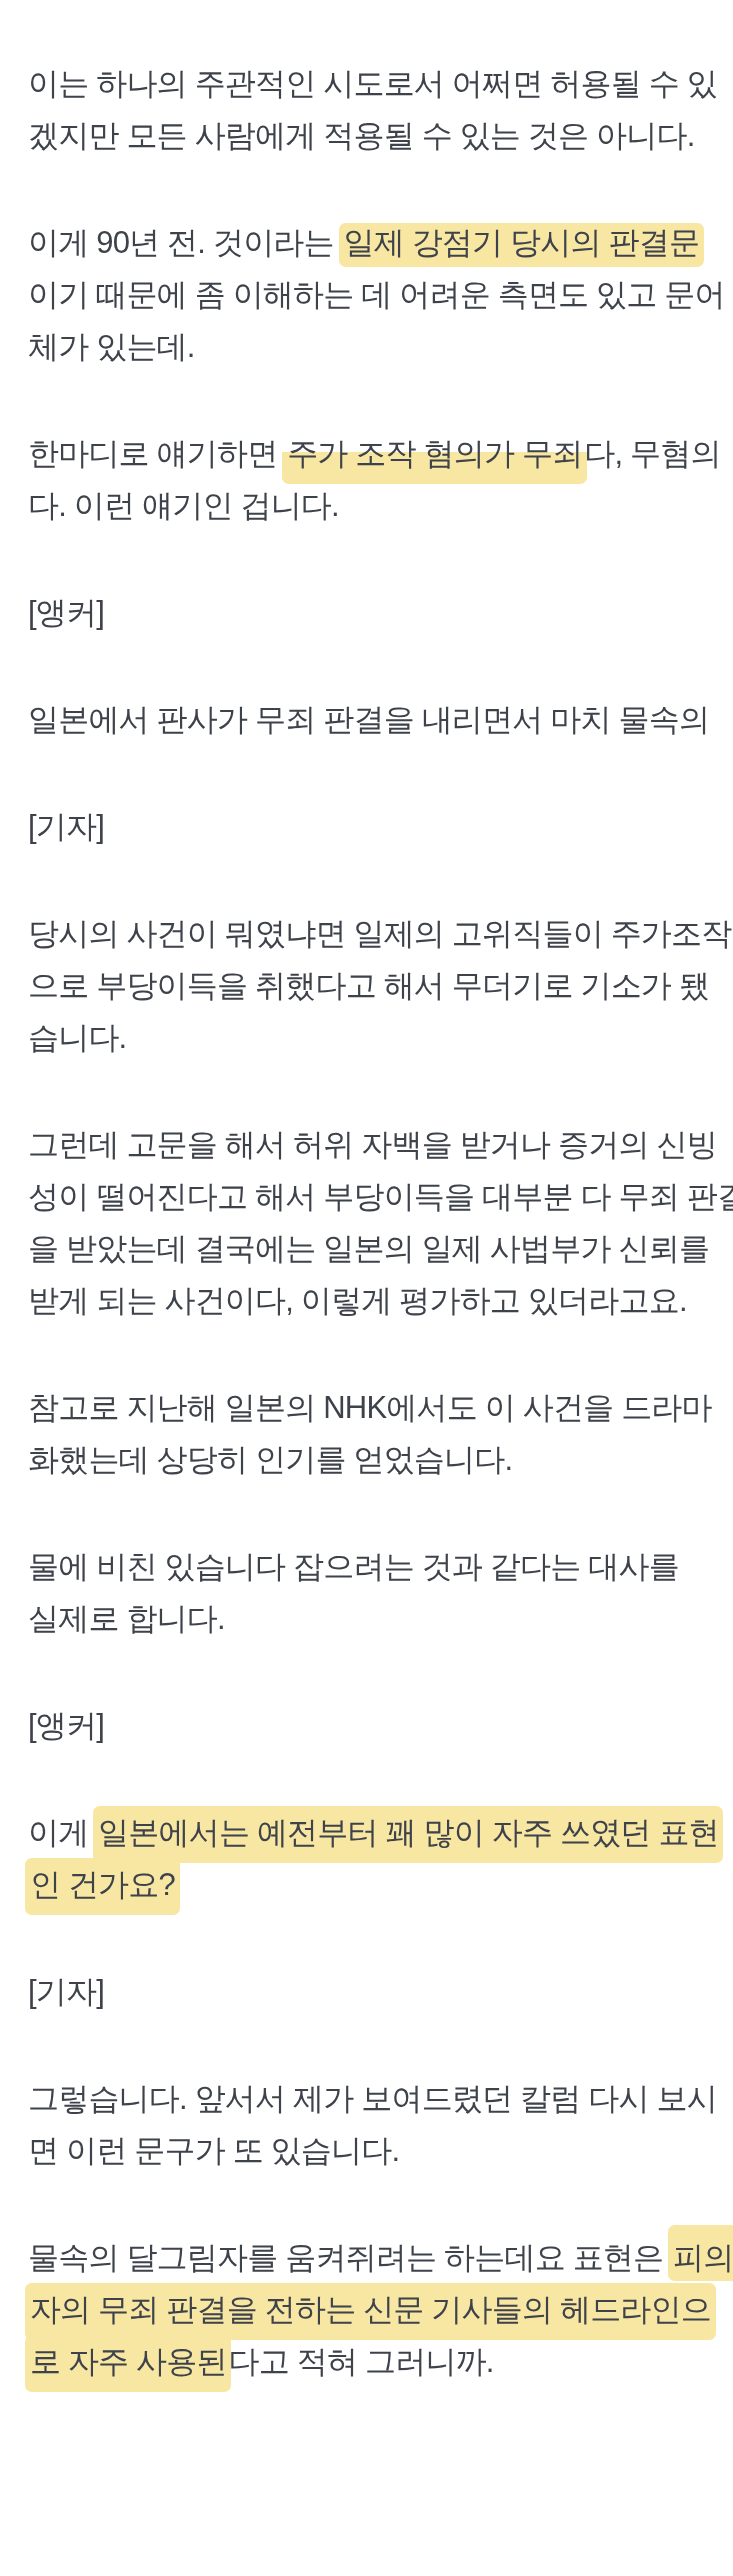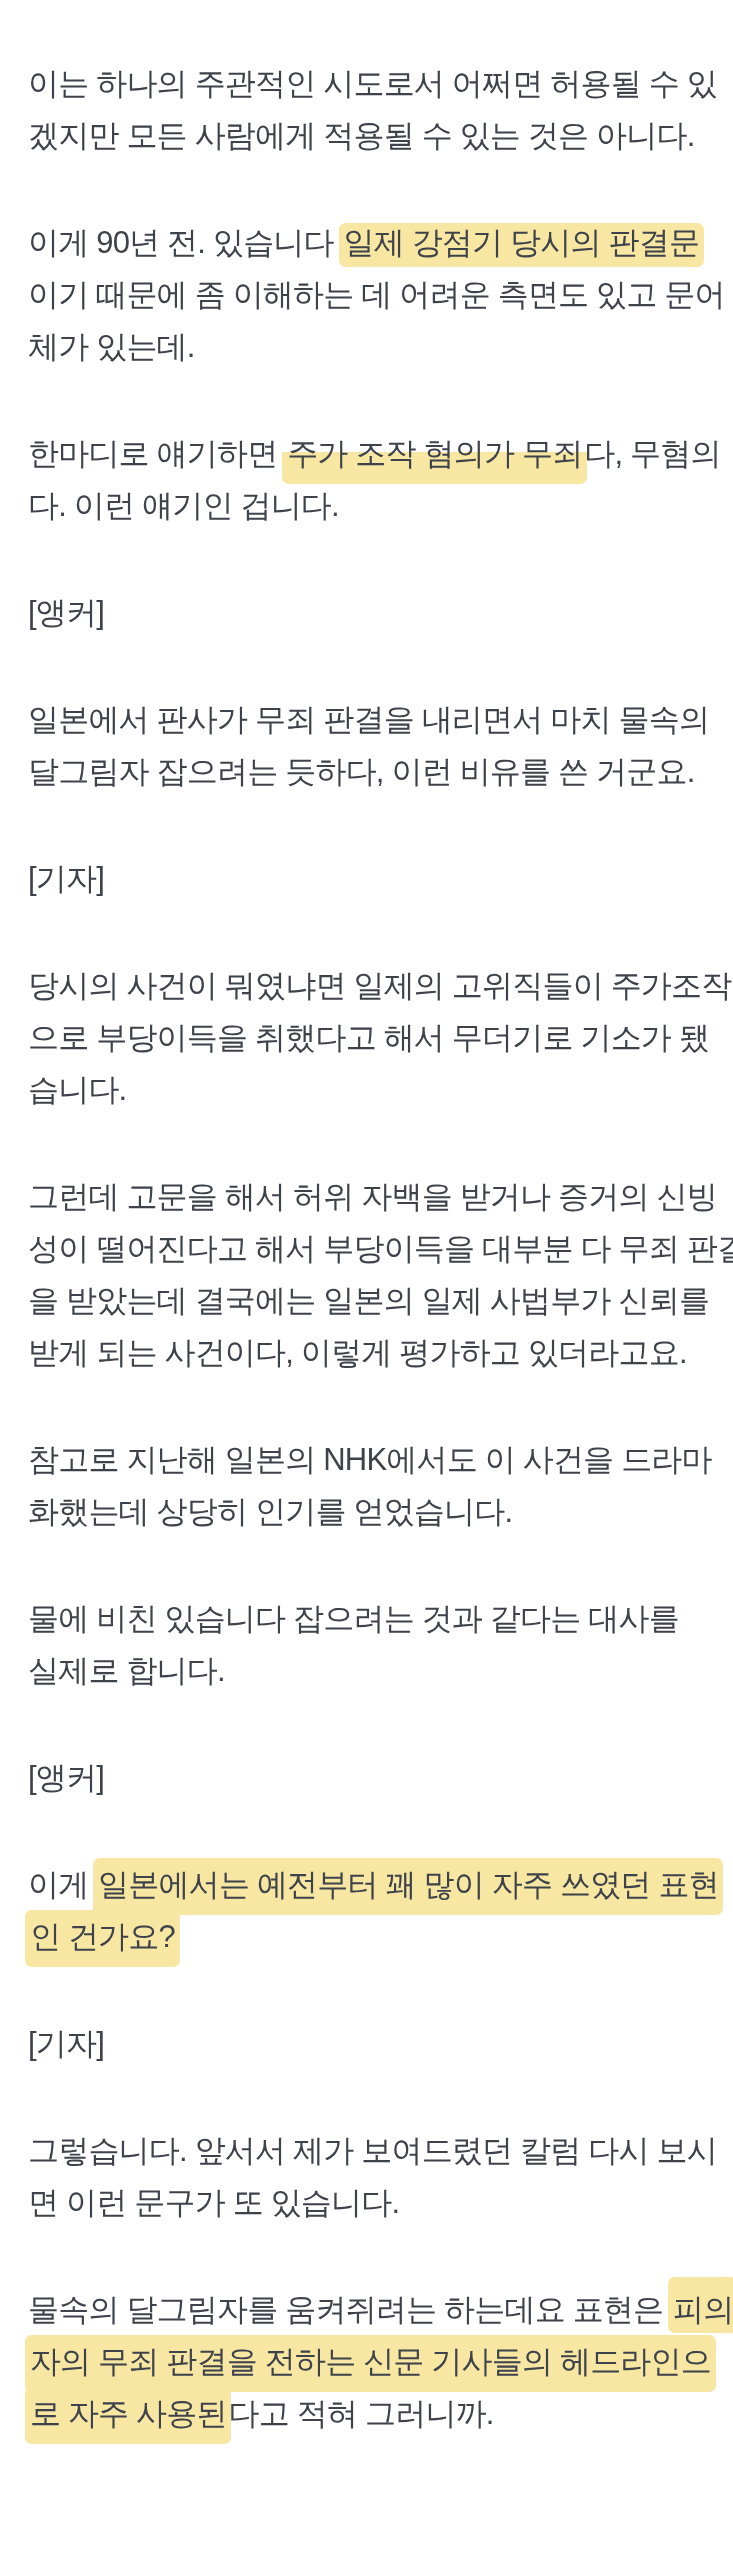--- a/index.html
+++ b/index.html
@@ -67,34 +67,33 @@
 </style>
 </head>
 <body>
 
 <main class="article">
     <p class="para">
       <span class="line"><span>이는 하나의 주관적인 시도로서 어쩌면 허용될 수 있</span></span>
       <span class="line"><span>겠지만 모든 사람에게 적용될 수 있는 것은 아니다.</span></span>
     </p>
     <p class="para">
-      <span class="line"><span>이게 90년 전. 있습니다 </span><span class="hl hl-full">일제 강점기 당시의 판결문</span></span>
+      <span class="line"><span>이게 90년 전. 것이라는 </span><span class="hl hl-full">일제 강점기 당시의 판결문</span></span>
       <span class="line"><span>이기 때문에 좀 이해하는 데 어려운 측면도 있고 문어</span></span>
       <span class="line"><span>체가 있는데.</span></span>
     </p>
     <p class="para">
       <span class="line"><span>한마디로 얘기하면 </span><span class="hl hl-low">주가 조작 혐의가 무죄</span><span>다, 무혐의</span></span>
       <span class="line"><span>다. 이런 얘기인 겁니다.</span></span>
     </p>
     <p class="para">
       <span class="line"><span>[앵커]</span></span>
     </p>
     <p class="para">
       <span class="line"><span>일본에서 판사가 무죄 판결을 내리면서 마치 물속의</span></span>
-      <span class="line"><span>달그림자 잡으려는 듯하다, 이런 비유를 쓴 거군요.</span></span>
     </p>
     <p class="para">
       <span class="line"><span>[기자]</span></span>
     </p>
     <p class="para">
       <span class="line"><span>당시의 사건이 뭐였냐면 일제의 고위직들이 주가조작</span></span>
       <span class="line"><span>으로 부당이득을 취했다고 해서 무더기로 기소가 됐</span></span>
       <span class="line"><span>습니다.</span></span>
     </p>
     <p class="para">

